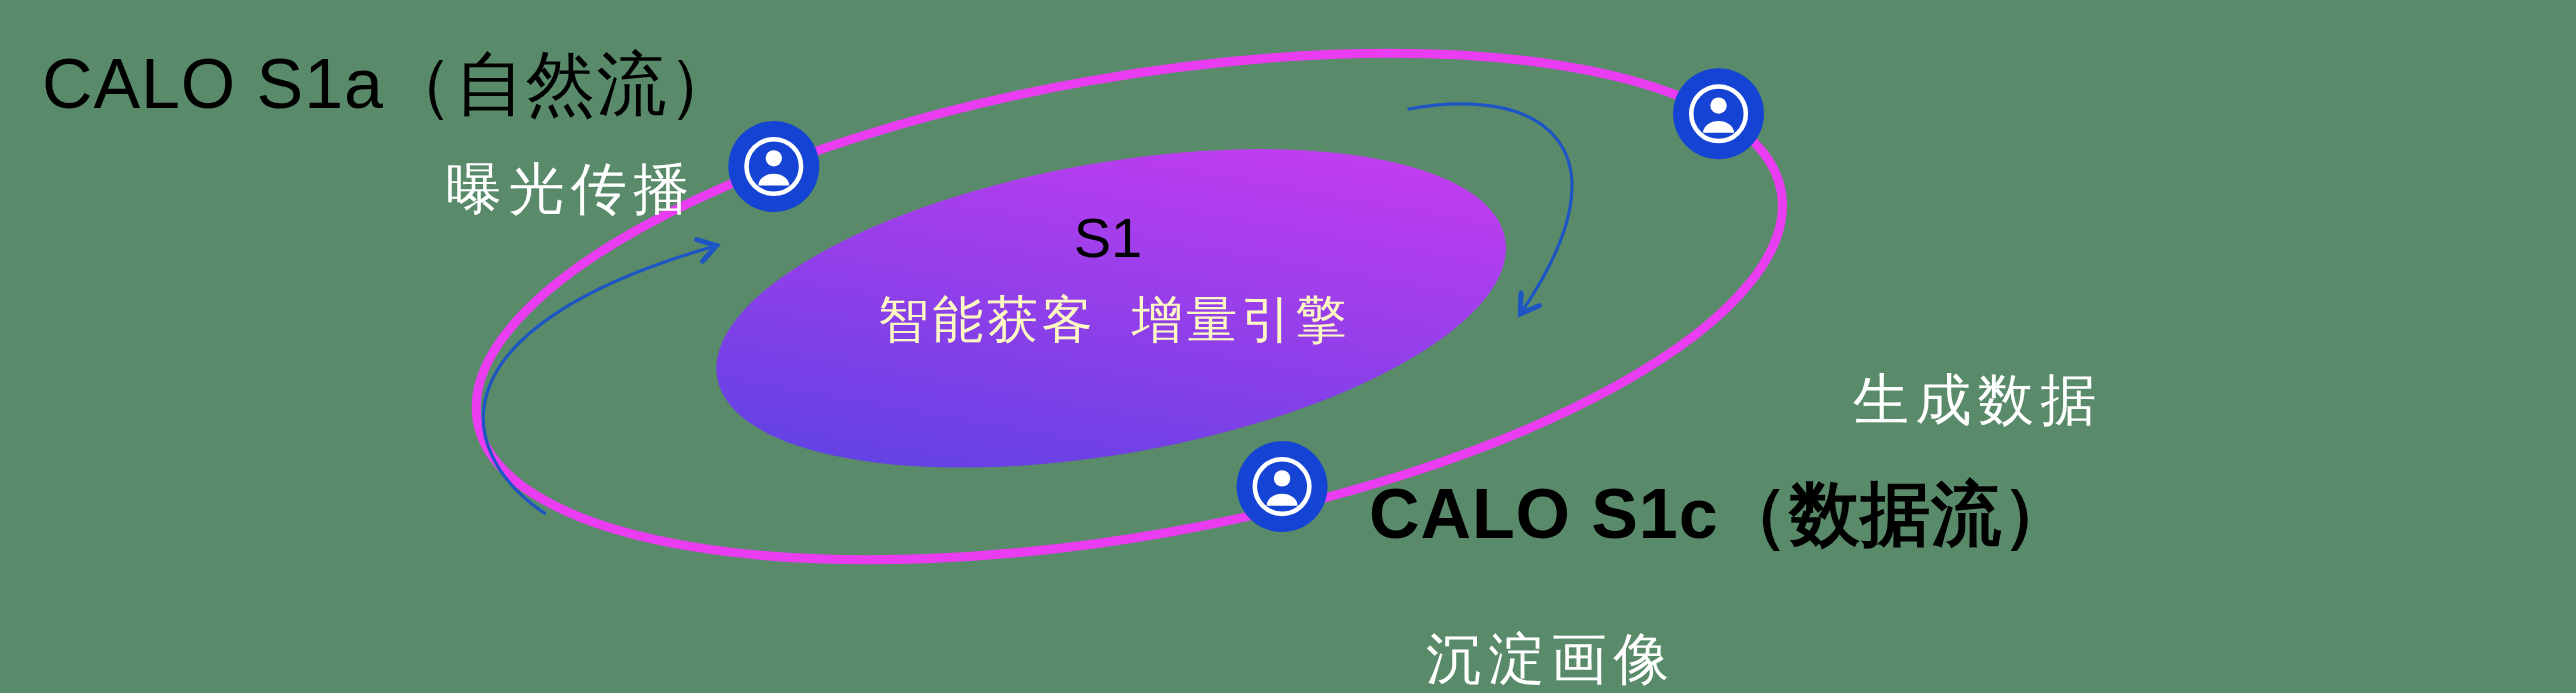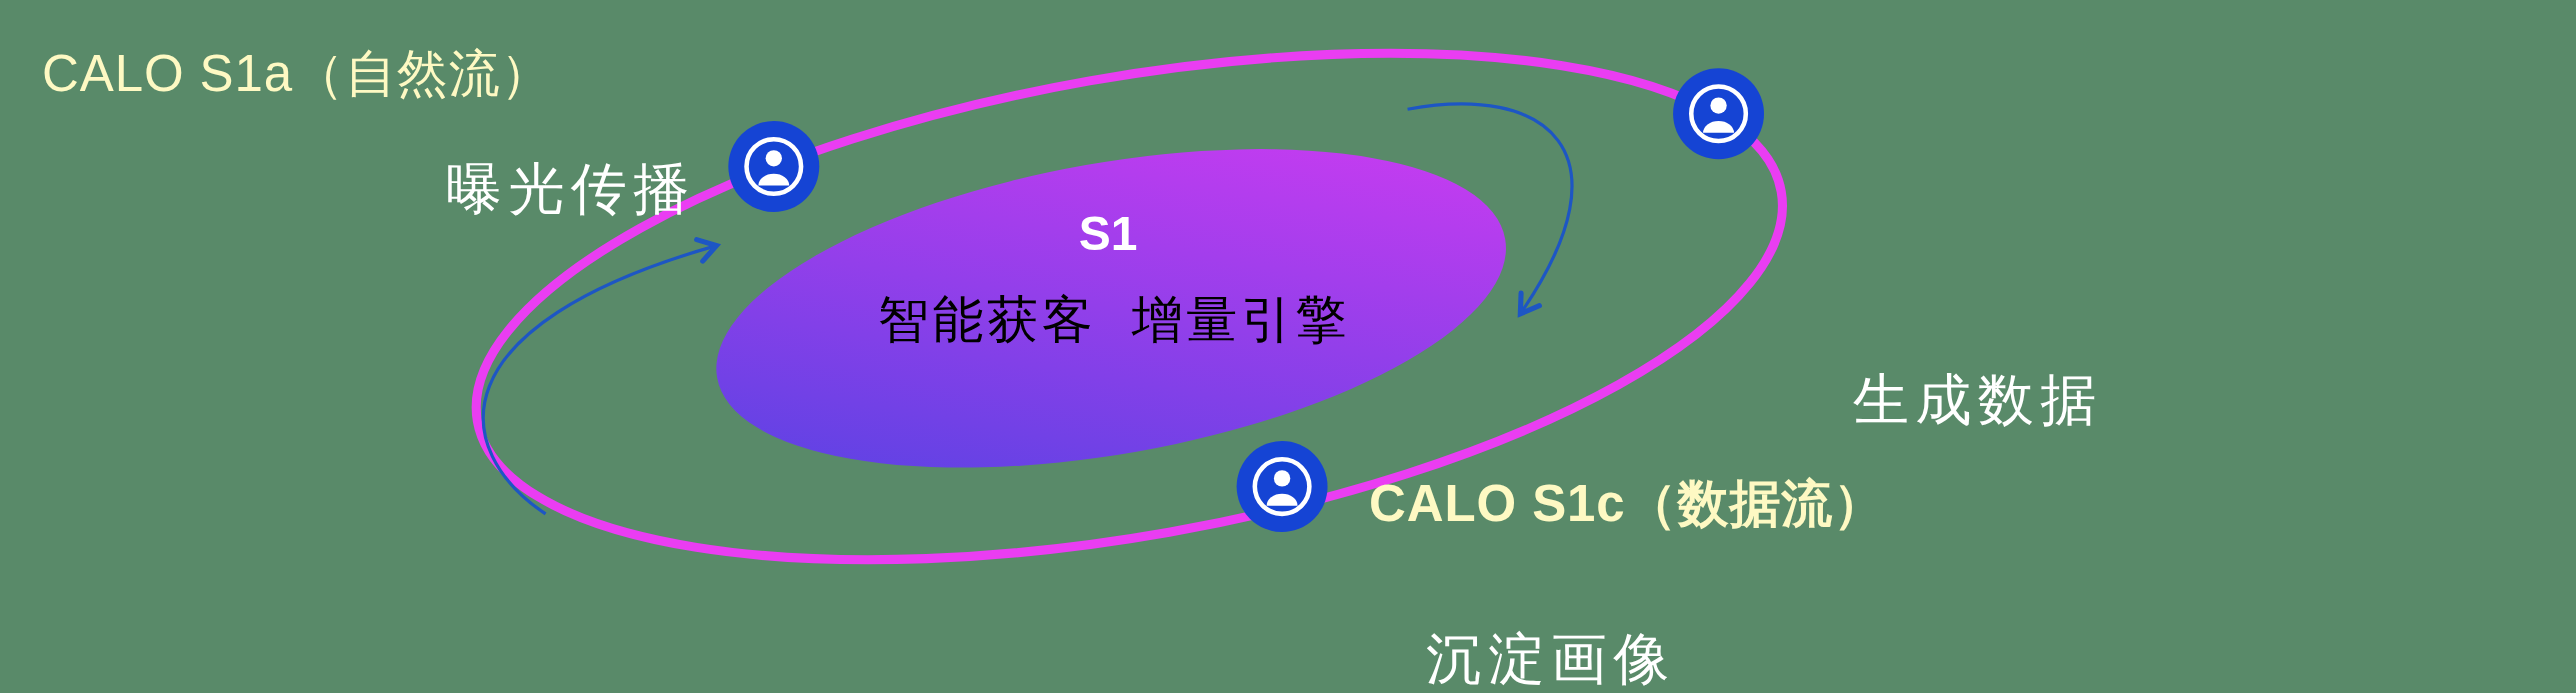--- a/index.html
+++ b/index.html
@@ -7,38 +7,38 @@
   body {
     background: #598a69;
     font-family: "Liberation Sans", "DejaVu Sans", sans-serif;
     overflow: hidden;
   }
   .stage { position: relative; width: 2576px; height: 694px; }
   .layer { position: absolute; left: 0; top: 0; width: 2576px; height: 694px; }
 
   .txt { position: absolute; line-height: 1.12; white-space: nowrap; }
 
-  .node-title { color: #fef9c3; font-size: 51px; font-weight: 500; letter-spacing: 0.9px; }
+  .node-title { color: #000000; font-size: 70px; font-weight: 500; letter-spacing: 0.9px; }
   .node-sub   { color: #ffffff; font-size: 56px; letter-spacing: 6.4px; font-weight: 400; }
 
   .pos-s1a-title { left: 42px;  top: 45px;  }
   .pos-s1a-sub   { left: 446px; top: 158px; }
   .pos-s1b-title { left: 1826px; top: 135px; }
   .pos-s1b-sub   { left: 1853px; top: 369px; }
   .pos-s1c-title { left: 1369px; top: 475px; font-weight: bold; }
   .pos-s1c-sub   { left: 1426px; top: 628px; }
 
   .core-title {
     left: 1108px; top: 207px;
-    color: #ffffff; font-size: 48px; font-weight: 700;
+    color: #000000; font-size: 56px; font-weight: 400;
     transform: translateX(-50%);
   }
   .core-subtitle {
     left: 1114px; top: 291px;
-    color: #000000; font-size: 51px; font-weight: 400;
+    color: #fef9c3; font-size: 51px; font-weight: 400;
     letter-spacing: 3.6px;
     transform: translateX(-50%);
     white-space: pre;
   }
 </style>
 </head>
 <body>
 
 <div class="stage">
 

